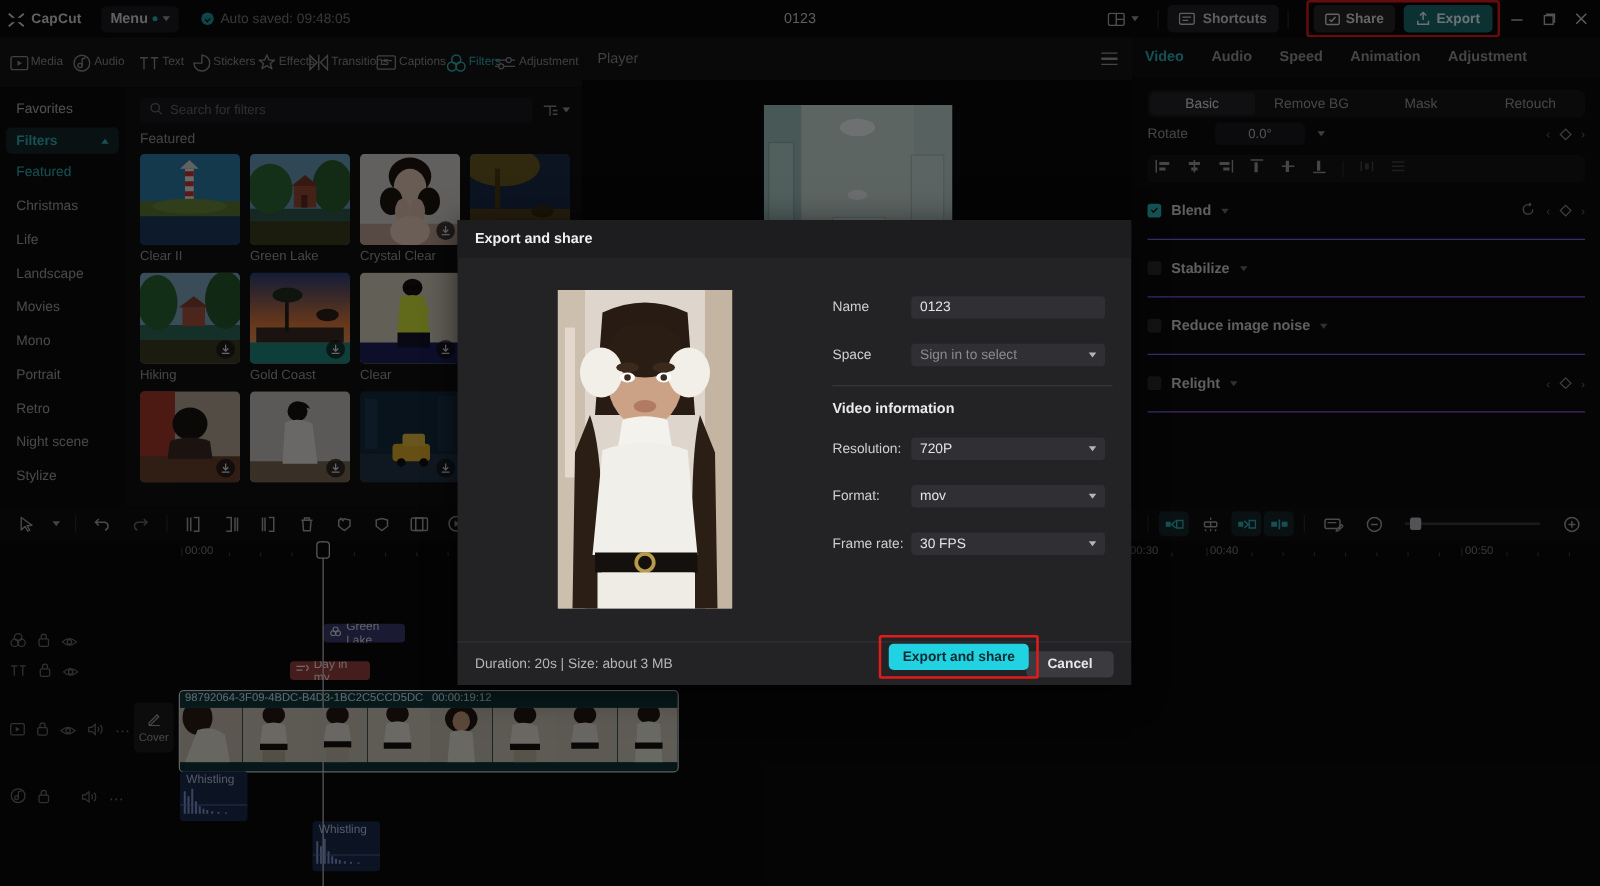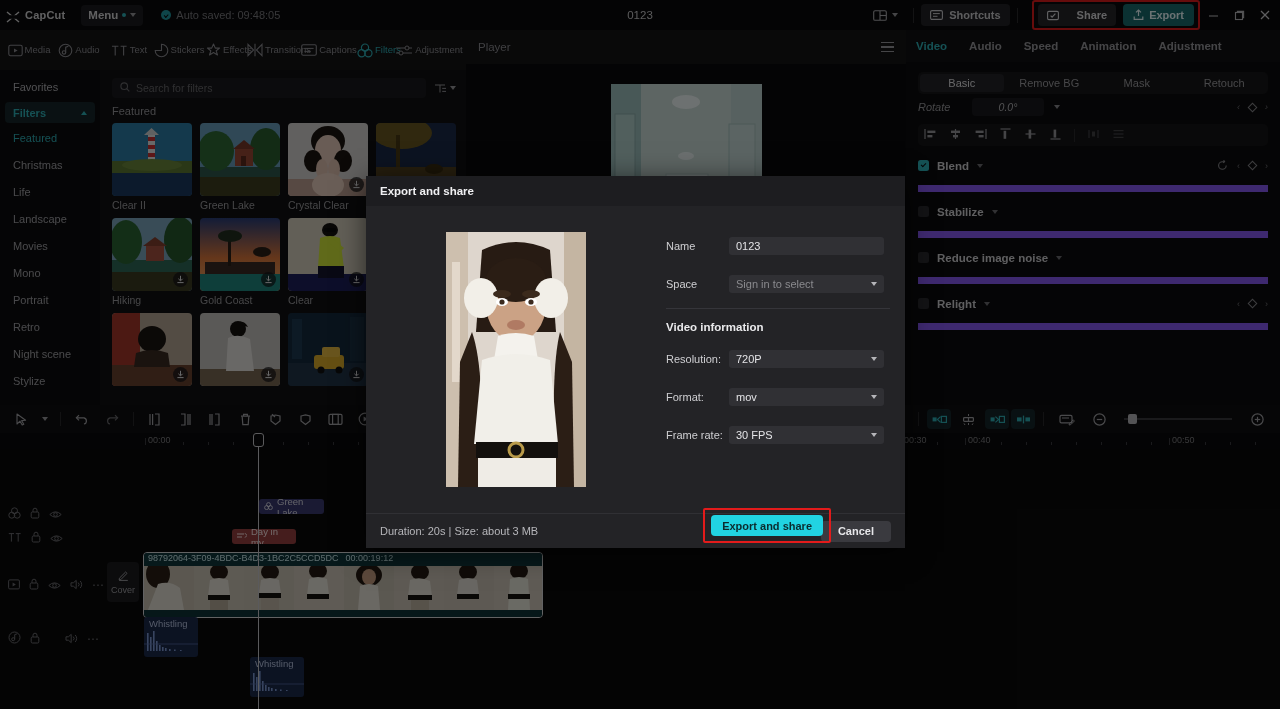--- a/index.html
+++ b/index.html
@@ -33,21 +33,21 @@
   .autosave-dot:after { content: ""; position: absolute; left: 2.5px; top: 4px; width: 3px; height: 1.5px; border-left: 1.4px solid #0b0b0c; border-bottom: 1.4px solid #0b0b0c; transform: rotate(-45deg); }
   .proj-title { position: absolute; left: 0; right: 0; text-align: center; font-size: 11.5px; color: #c9c9cc; pointer-events: none; }
   .tb-right { margin-left: auto; display: flex; align-items: center; gap: 0; padding-right: 2px; }
   .layout-btn { display: flex; align-items: center; gap: 5px; padding: 0 8px; height: 22px; }
   .vsep { width: 1px; height: 15px; background: #2a2a2d; margin: 0 7px; }
   .shortcuts-btn {
     display: flex; align-items: center; gap: 6px; height: 22px; padding: 0 9px;
     background: #232326; border-radius: 4px; font-size: 11px; color: #cfcfd2; font-weight: 600;
   }
   .hl-box { border: 2px solid #e21b1b; border-radius: 3px; padding: 2px 4px; display: flex; align-items: center; gap: 7px; margin-left: 7px; }
-  .share-btn { display: flex; align-items: center; gap: 18px; height: 22px; padding: 0 9px; background: #262629; border-radius: 4px; font-size: 11px; color: #dcdcde; font-weight: 600; }
+  .share-btn { display: flex; align-items: center; gap: 5px; height: 22px; padding: 0 9px; background: #262629; border-radius: 4px; font-size: 11px; color: #dcdcde; font-weight: 600; }
   .export-btn { display: flex; align-items: center; gap: 5px; height: 22px; padding: 0 10px; background: #1a6d70; border-radius: 4px; font-size: 11px; color: #eafcff; font-weight: 600; }
   .wbtn { width: 26px; height: 30px; display: flex; align-items: center; justify-content: center; color: #b9b9bc; font-size: 13px; }
 
   
   .ribbon {
     position: absolute; left: 0; top: 30px; width: 466px; height: 40px;
     background: #141416; display: flex; align-items: center; padding-left: 4px; gap: 0;
   }
   .ribbon-item { width: 50px; height: 40px; display: flex; flex-direction: row; align-items: center; justify-content: center; gap: 2px; color: #8f8f93; }
   .ribbon-item.active { color: #2fb3bb; }
@@ -85,26 +85,26 @@
   .video-frame { width: 151px; height: 268px; margin-top: 20px; position: relative; overflow: hidden; background: #0e1412; }
 
   
   .rightpanel { position: absolute; left: 906px; top: 30px; width: 374px; height: 375px; background: #0d0d0f; }
   .rp-tabs { height: 32px; display: flex; align-items: center; gap: 22px; padding-left: 10px; background: #111113; }
   .rp-tab { font-size: 11.5px; color: #9a9a9e; font-weight: 600; }
   .rp-tab.active { color: #2fb3bb; }
   .seg { margin: 10px 12px 0 12px; height: 22px; background: #171719; border-radius: 5px; display: flex; align-items: center; }
   .seg-item { flex: 1; height: 18px; margin: 2px; border-radius: 4px; display: flex; align-items: center; justify-content: center; font-size: 11px; color: #9e9ea2; }
   .seg-item.active { background: #242428; color: #e2e2e5; }
-  .rotate-row { display: flex; align-items: center; padding: 4px 12px 0 12px; gap: 10px; height: 22px; overflow: hidden; font-style: italic; }
+  .rotate-row { display: flex; align-items: center; padding: 4px 12px 0 12px; gap: 10px; height: 22px; overflow: hidden; }
   .rotate-lbl { font-size: 11px; color: #9a9a9e; width: 44px; }
   .rotate-val { width: 72px; height: 18px; background: #1a1a1d; border-radius: 4px; font-size: 10.5px; color: #b5b5b9; display: flex; align-items: center; justify-content: center; }
   .mini-chev { width: 0; height: 0; border-left: 3px solid transparent; border-right: 3px solid transparent; border-top: 4px solid #8c8c90; }
   .align-row { margin: 8px 12px 0 12px; height: 22px; background: #151517; border-radius: 5px; display: flex; align-items: center; padding: 0 6px; gap: 12px; }
-  .prop-row { margin: 0 12px; height: 46px; display: flex; align-items: center; gap: 8px; border-bottom: 7px solid #8b5cf6; }
+  .prop-row { margin: 0 12px; height: 46px; display: flex; align-items: center; gap: 8px; border-bottom: 1px solid #8b5cf6; }
   .cbox { width: 11px; height: 11px; border-radius: 2.5px; background: #2b2b2f; position: relative; flex: none; }
   .cbox.on { background: #2fb3bb; }
   .cbox.on:after { content: ""; position: absolute; left: 2.5px; top: 3.4px; width: 4px; height: 2px; border-left: 1.5px solid #0d0d0f; border-bottom: 1.5px solid #0d0d0f; transform: rotate(-45deg); }
   .prop-lbl { font-size: 11.5px; color: #d2d2d5; font-weight: 600; }
   .prop-tri { width: 0; height: 0; border-left: 3.5px solid transparent; border-right: 3.5px solid transparent; border-top: 4px solid #6e6e72; }
   .prop-right { margin-left: auto; display: flex; align-items: center; gap: 9px; color: #7b7b7f; }
   .kf { display: flex; align-items: center; gap: 3px; font-size: 9px; color: #6f6f73; }
   .diamond { width: 7px; height: 7px; border: 1.3px solid #8a8a8e; transform: rotate(45deg); }
 
   

